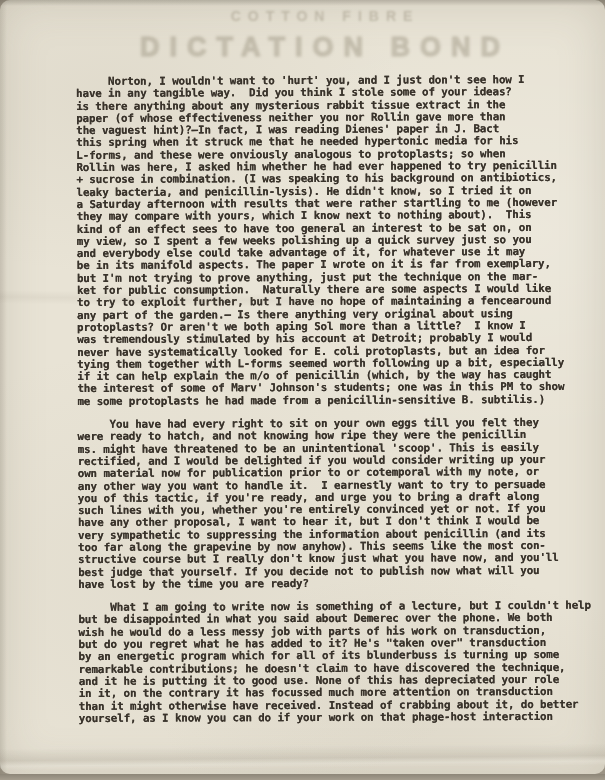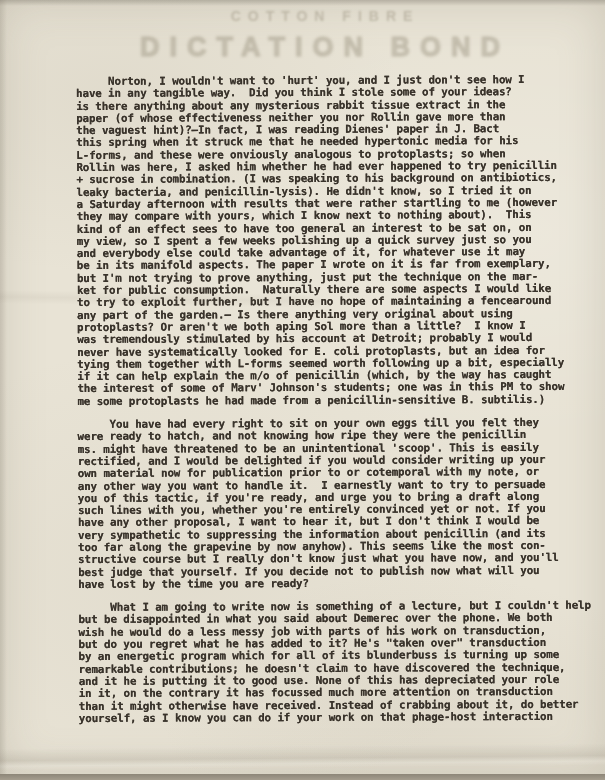--- a/index.html
+++ b/index.html
@@ -16,20 +16,21 @@
     left: 0; top: 0;
     width: 605px;
     height: 774px;
     background:
       radial-gradient(ellipse 420px 260px at 18% 12%, rgba(160,152,134,0.10), transparent 70%),
       radial-gradient(ellipse 500px 300px at 85% 30%, rgba(255,255,250,0.18), transparent 70%),
       radial-gradient(ellipse 460px 320px at 30% 75%, rgba(158,148,128,0.08), transparent 75%),
       radial-gradient(ellipse 380px 200px at 70% 92%, rgba(150,140,120,0.10), transparent 70%),
       #e8e3d5;
     box-shadow: inset 0 0 46px rgba(118,108,90,0.22);
+    border-radius: 10px;
   }
   .edge-top {
     position: absolute; left: 0; top: 0; width: 100%; height: 6px;
     background: linear-gradient(to bottom, rgba(95,90,78,0.30), rgba(95,90,78,0.0));
   }
   .edge-left {
     position: absolute; left: 0; top: 0; width: 7px; height: 774px;
     background: linear-gradient(to right, rgba(110,104,90,0.20), rgba(110,104,90,0.0));
   }
   .edge-bottom-strip {

